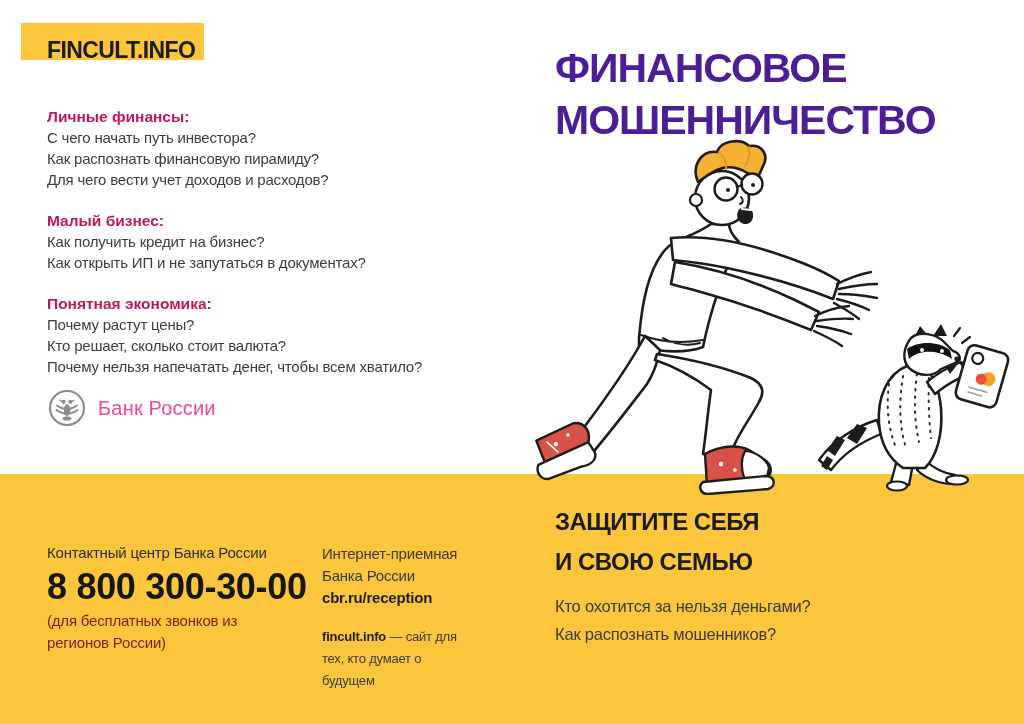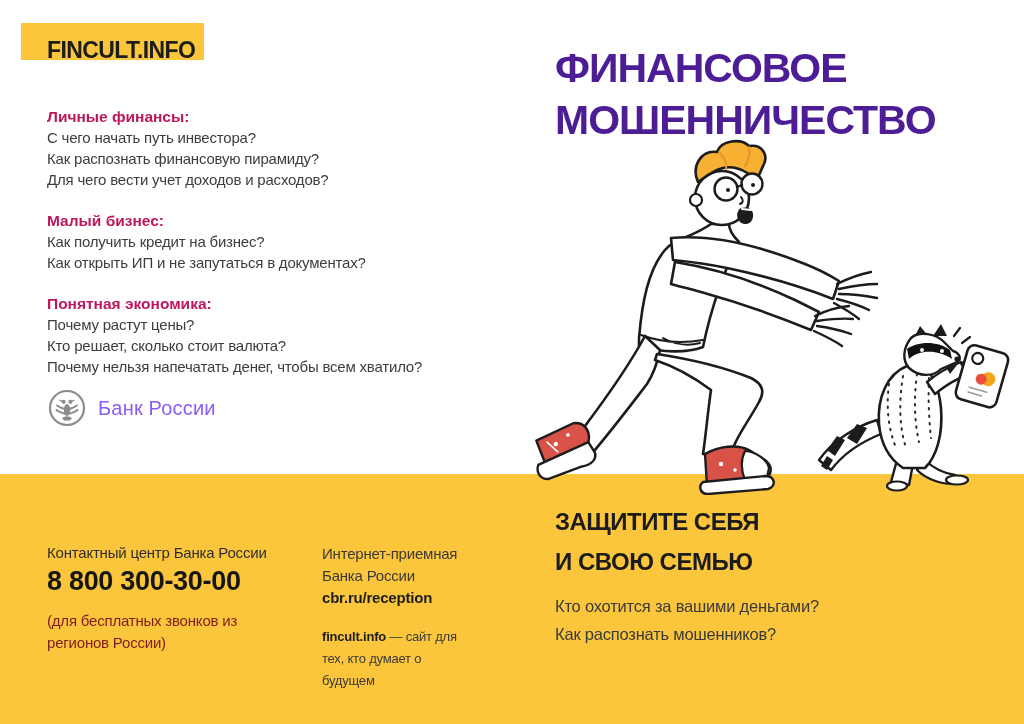--- a/index.html
+++ b/index.html
@@ -17,33 +17,33 @@
     left:47px;top:36px;width:430px;
     font-size:23px;font-weight:bold;line-height:29px;letter-spacing:-0.6px;
     color:#1d1d1d;z-index:2;
   }
   .topics{left:47px;top:106px;width:430px;}
   .topic-group{margin-bottom:20px;}
   .topic-title{font-size:15.5px;font-weight:bold;color:#be185d;line-height:21px;}
   .topic-item{font-size:15px;color:#3d3d3d;line-height:21px;letter-spacing:-0.2px;}
 
   .bank-logo{left:48px;top:389px;display:flex;align-items:center;gap:12px;}
-  .bank-logo-label{font-size:20px;color:#8b5cf6;letter-spacing:0.2px;}
+  .bank-logo-label{font-size:20px;color:#ec4899;letter-spacing:0.2px;}
 
   
   .poster-title{
     left:555px;top:42px;width:460px;
     font-size:41px;font-weight:bold;line-height:52px;letter-spacing:-1px;
     color:#4c1d95;
   }
 
   
   .bottom-panel{left:0;top:474px;width:1024px;height:250px;background:#FCC63C;}
   .contact-label{left:47px;top:70px;font-size:15px;color:#2e2e2e;letter-spacing:-0.2px;text-align:right;}
-  .contact-phone{left:47px;top:92px;font-size:27px;font-weight:bold;color:#161616;letter-spacing:-0.3px;}
+  .contact-phone{left:47px;top:92px;font-size:36px;font-weight:bold;color:#161616;letter-spacing:-0.3px;}
   .contact-note{left:47px;top:136px;width:200px;font-size:15px;line-height:22px;color:#7f1d1d;letter-spacing:-0.2px;}
 
   .reception{left:322px;top:69px;width:180px;font-size:15px;line-height:22px;color:#3a3a3a;letter-spacing:-0.2px;}
   .reception-url{font-weight:bold;color:#1e1e1e;}
   .fincult{left:322px;top:152px;width:152px;font-size:13px;line-height:22px;color:#3a3a3a;letter-spacing:-0.2px;}
   .fincult-site{font-weight:bold;color:#1e1e1e;}
 
   .protect-title{
     left:555px;top:28px;width:420px;
     font-size:24px;font-weight:bold;line-height:40px;letter-spacing:-0.5px;color:#1c1c1c;
@@ -230,16 +230,16 @@
     <span class="fincult-site">fincult.info</span>
     <span>— сайт для тех, кто думает о будущем</span>
   </div>
 
   <div class="abs protect-title">
     <div>ЗАЩИТИТЕ СЕБЯ</div>
     <div>И СВОЮ СЕМЬЮ</div>
   </div>
 
   <div class="abs protect-questions">
-    <div>Кто охотится за вашими деньгами?</div>
+    <div>Кто охотится за нельзя деньгами?</div>
     <div>Как распознать мошенников?</div>
   </div>
 </div>
 
 </body></html>

